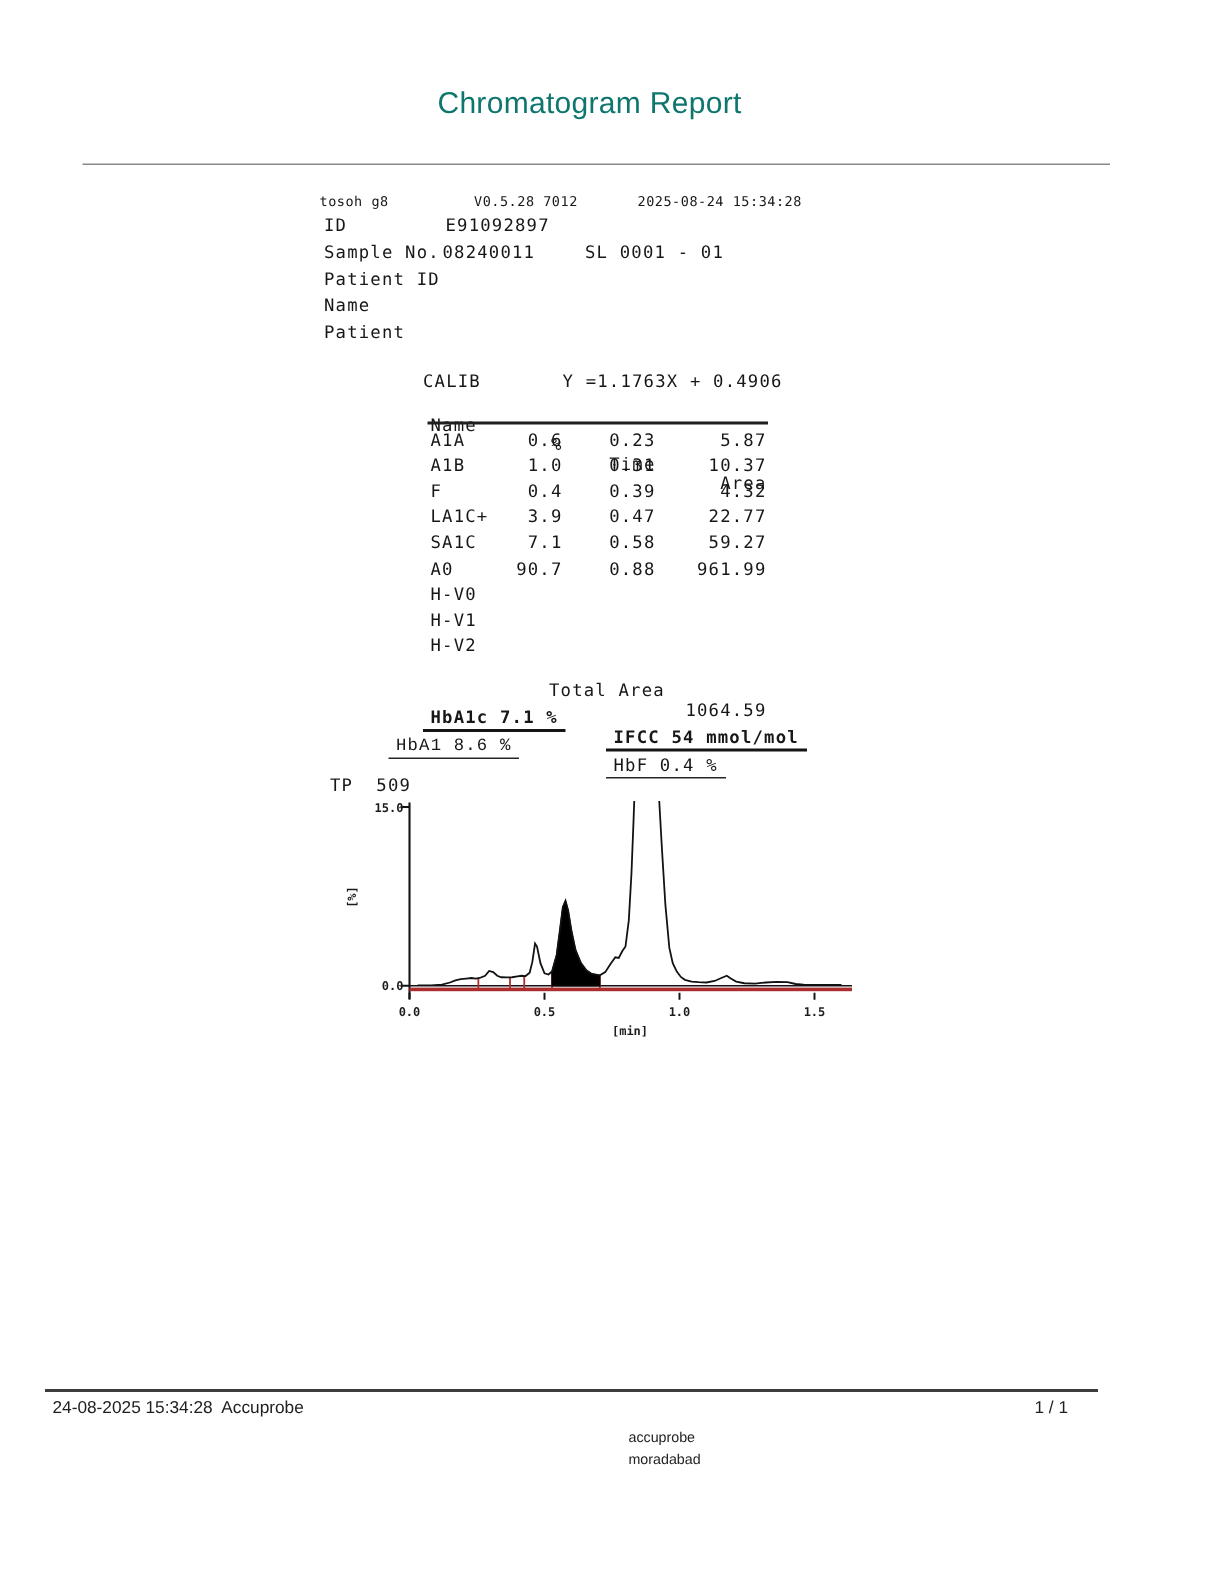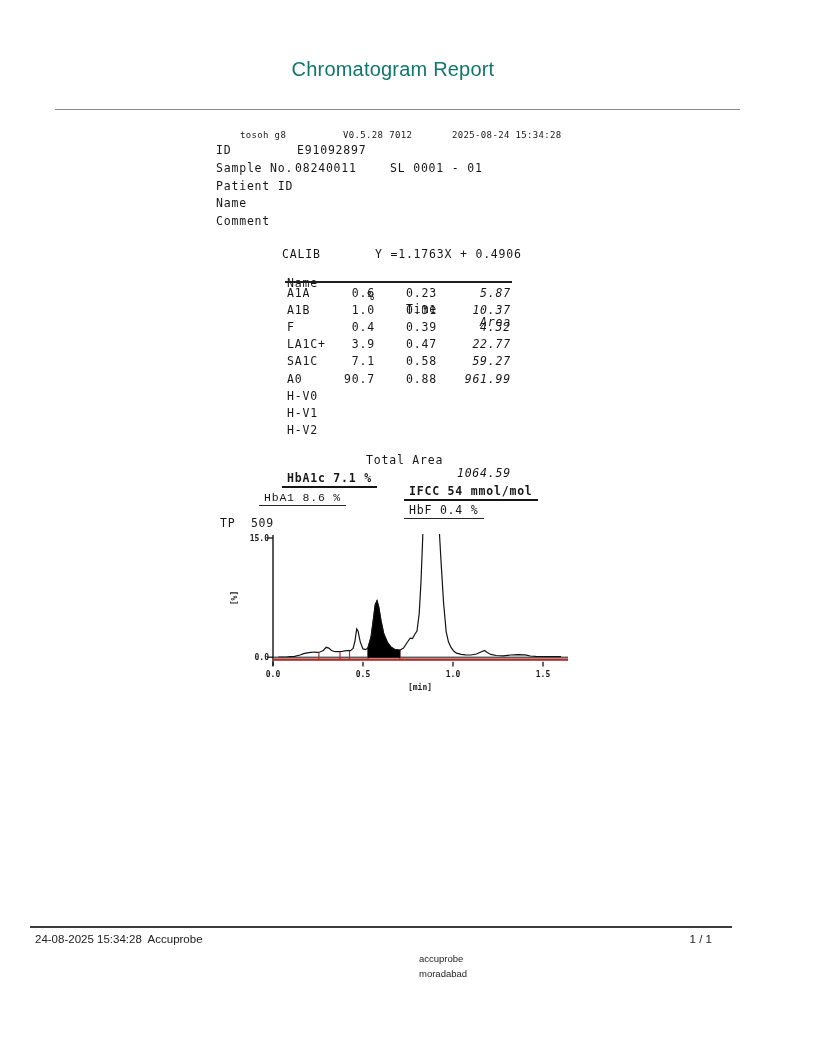--- a/index.html
+++ b/index.html
@@ -4,26 +4,26 @@
 <style>
   html,body{margin:0;padding:0;background:#ffffff;}
   body{width:816px;height:1056px;position:relative;overflow:hidden;
        font-family:"Liberation Sans",sans-serif;color:#1b1b1b;}
   .abs{position:absolute;}
   .title{left:0;top:58px;width:786px;text-align:center;font-size:20px;
          letter-spacing:0.2px;color:#0f766e;}
   .rule{background:#8a8a8a;height:1.3px;}
   .mono{font-family:"DejaVu Sans Mono",monospace;font-size:11.5px;
         letter-spacing:0.8px;color:#171717;white-space:pre;line-height:13px;}
-  .mono-sm{font-size:9px;letter-spacing:0.35px;margin-left:27px;}
+  .mono-sm{font-size:9px;letter-spacing:0.35px;}
   .rowbox{left:0;top:0;width:816px;height:0;}
   .c-name{position:absolute;left:287px;}
   .c-pct {position:absolute;left:312px;width:63px;text-align:right;}
   .c-time{position:absolute;left:380px;width:57px;text-align:right;}
-  .c-area{position:absolute;left:420px;width:91px;text-align:right;font-style:italic;}
+  .c-area{position:absolute;left:420px;width:91px;text-align:right;}
   .res-bold{font-weight:bold;border-bottom:2px solid #151515;padding:0 5px 1px 5px;}
   .res-reg{border-bottom:1.3px solid #262626;padding:0 5px 1px 5px;}
   .footer-txt{font-size:11.5px;color:#202020;}
   .org-txt{font-size:9.5px;color:#222;line-height:15px;}
   svg text{font-family:"DejaVu Sans Mono",monospace;fill:#1c1c1c;}
 </style>
 </head>
 <body>
 
 <div>
@@ -37,21 +37,21 @@
 
   <span class="abs mono" style="left:216px;top:144px;">ID</span>
   <span class="abs mono" style="left:297px;top:144px;">E91092897</span>
 
   <span class="abs mono" style="left:216px;top:162px;">Sample No.</span>
   <span class="abs mono" style="left:295px;top:162px;">08240011</span>
   <span class="abs mono" style="left:390px;top:162px;">SL 0001 - 01</span>
 
   <span class="abs mono" style="left:216px;top:180px;">Patient ID</span>
   <span class="abs mono" style="left:216px;top:197px;">Name</span>
-  <span class="abs mono" style="left:216px;top:215px;">Comment</span>
+  <span class="abs mono" style="left:216px;top:215px;">Patient</span>
 
   <span class="abs mono" style="left:282px;top:248px;">CALIB</span>
   <span class="abs mono" style="left:375px;top:248px;">Y =1.1763X + 0.4906</span>
 
   <div class="abs mono rowbox" style="top:264px;">
     <span class="c-name">Name</span>
     <span class="c-pct">%</span>
     <span class="c-time">Time</span>
     <span class="c-area">Area</span>
   </div>

